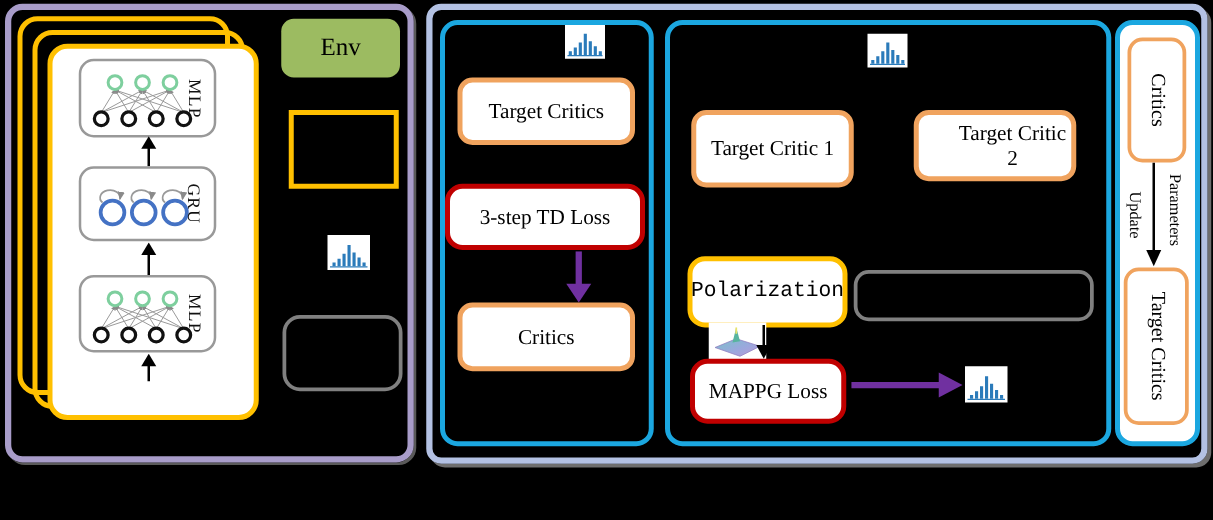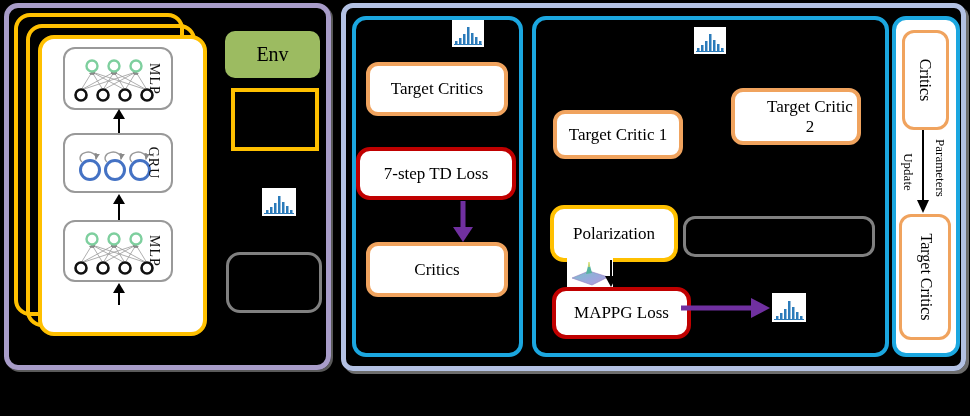--- a/index.html
+++ b/index.html
@@ -20,30 +20,30 @@
   
   .agent-card { position: absolute; border: 4px solid #ffc000; border-radius: 16px; background: transparent; }
   #card-back   { left: 14px; top: 13px; width: 170px; height: 303px; }
   #card-middle { left: 26px; top: 24px; width: 170px; height: 303px; }
   #card-front  { left: 38px; top: 35px; width: 169px; height: 301px; background: #fff; }
 
   
   .rbox { position: absolute; background: #fff; border-radius: 12px; display: flex; align-items: center; justify-content: center; text-align: center; color: #000; font-size: 17px; }
   .b-orange { border: 4px solid #f0a35e; }
   .b-red    { border: 4px solid #c00000; border-radius: 14px; }
-  .b-yellow { border: 4px solid #ffc000; border-radius: 14px; }
+  .b-yellow { border: 4px solid #ffc000; border-radius: 14px; font-family: Liberation Mono, monospace; }
 
   
   .net-box { position: absolute; background: #fff; border: 2px solid #999; border-radius: 12px; }
   .net-label { position: absolute; right: 1px; top: 50%; transform: translate(0,-50%) rotate(90deg); font-size: 14px; letter-spacing: 1px; color: #111; }
 
   .rot { transform: rotate(90deg); white-space: nowrap; }
   .rot90c { position: absolute; transform: translate(-50%,-50%) rotate(90deg); transform-origin: center; white-space: nowrap; color: #000; }
 
-  .env-box { position: absolute; left: 225px; top: 15px; width: 95px; height: 47px; background: #9cbb61; border-radius: 10px; display: flex; align-items: center; justify-content: center; font-size: 20px; color: #000; margin-top: 16px; }
+  .env-box { position: absolute; left: 225px; top: 15px; width: 95px; height: 47px; background: #9cbb61; border-radius: 10px; display: flex; align-items: center; justify-content: center; font-size: 20px; color: #000; }
   #yellow-rect { position: absolute; left: 231px; top: 88px; width: 88px; height: 63px; border: 4px solid #ffc000; background: transparent; }
   #gray-rounded-left { position: absolute; left: 226px; top: 252px; width: 96px; height: 61px; border: 3px solid #808080; border-radius: 14px; background: transparent; }
   #gray-rounded-mid  { position: absolute; left: 683px; top: 216px; width: 192px; height: 41px; border: 3px solid #808080; border-radius: 12px; background: transparent; }
 
   .icon-tile { position: absolute; background: #fff; display: flex; align-items: flex-end; justify-content: center; }
   .zsym { position: absolute; font-size: 16px; font-style: italic; color: #000; margin-top: 37px; }
   .zsym sub { font-size: 11px; }
 </style>
 </head>
 <body>
@@ -190,21 +190,21 @@
           <rect x="22" y="15" width="2.5" height="7"></rect>
           <rect x="26" y="19" width="2.5" height="3"></rect>
         </g>
         <line x1="1" y1="22.5" x2="29" y2="22.5" stroke="#2b7bba" stroke-width="1"></line>
       </svg>
   </div>
   <div class="rbox b-orange" style="left:366px;top:62px;width:142px;height:54px;">
     <span>Target Critics</span>
   </div>
   <div class="rbox b-red" style="left:356px;top:147px;width:160px;height:53px;">
-    <span>7-step TD Loss</span>
+    <span>3-step TD Loss</span>
   </div>
   <svg class="abs" style="left:449px;top:201px;" width="28" height="42">
     <line x1="14" y1="0" x2="14" y2="28" stroke="#7030a0" stroke-width="5"></line>
       <polygon points="4,26 24,26 14,41" fill="#7030a0"></polygon>
   </svg>
   <div class="rbox b-orange" style="left:366px;top:242px;width:142px;height:55px;">
     <span>Critics</span>
   </div>
 
   <div id="panel-mappg" class="cyan-panel"></div>
@@ -215,21 +215,21 @@
           <rect x="6" y="16" width="2.5" height="6"></rect>
           <rect x="10" y="12" width="2.5" height="10"></rect>
           <rect x="14" y="5" width="2.5" height="17"></rect>
           <rect x="18" y="11" width="2.5" height="11"></rect>
           <rect x="22" y="15" width="2.5" height="7"></rect>
           <rect x="26" y="19" width="2.5" height="3"></rect>
         </g>
         <line x1="1" y1="22.5" x2="29" y2="22.5" stroke="#2b7bba" stroke-width="1"></line>
       </svg>
   </div>
-  <div class="rbox b-orange" style="left:553px;top:88px;width:130px;height:49px;margin-top:22px;">
+  <div class="rbox b-orange" style="left:553px;top:88px;width:130px;height:62px;">
     <span>Target Critic 1</span>
   </div>
   <div class="rbox b-orange" style="left:731px;top:88px;width:130px;height:57px;padding-left:28px;">
     <span>Target Critic 2</span>
   </div>
   <div class="rbox b-yellow" style="left:550px;top:205px;width:128px;height:57px;">
     <span>Polarization</span>
   </div>
   <div id="gray-rounded-mid"></div>
 
@@ -245,21 +245,21 @@
       <polygon points="4,19 21,12 40,18 24,26" fill="url(#sg)" stroke="#8f7cc0" stroke-width="0.6"></polygon>
       <path d="M18,15 L21,3 L24,14 Z" fill="#57b49f"></path>
       <line x1="21" y1="3" x2="21" y2="8" stroke="#e8e26a" stroke-width="1.4"></line>
     </svg>
   </div>
   <svg class="abs" style="left:602px;top:260px;" width="18" height="28">
     <line x1="9" y1="0" x2="9" y2="18" stroke="#000" stroke-width="2"></line>
       <polygon points="3,16 15,16 9,27" fill="#000"></polygon>
   </svg>
 
-  <div class="rbox b-red" style="left:552px;top:287px;width:139px;height:52px;">
+  <div class="rbox b-red" style="left:552px;top:287px;width:125px;height:52px;">
     <span>MAPPG Loss</span>
   </div>
   <svg class="abs" style="left:681px;top:297px;" width="90" height="22">
     <line x1="0" y1="11" x2="72" y2="11" stroke="#7030a0" stroke-width="5"></line>
       <polygon points="70,1 89,11 70,21" fill="#7030a0"></polygon>
   </svg>
   <div class="icon-tile" style="left:772px;top:293px;width:34px;height:29px;">
     <svg width="32" height="27">
         <g fill="#2b7bba">
           <rect x="3" y="21" width="2.5" height="3"></rect>

